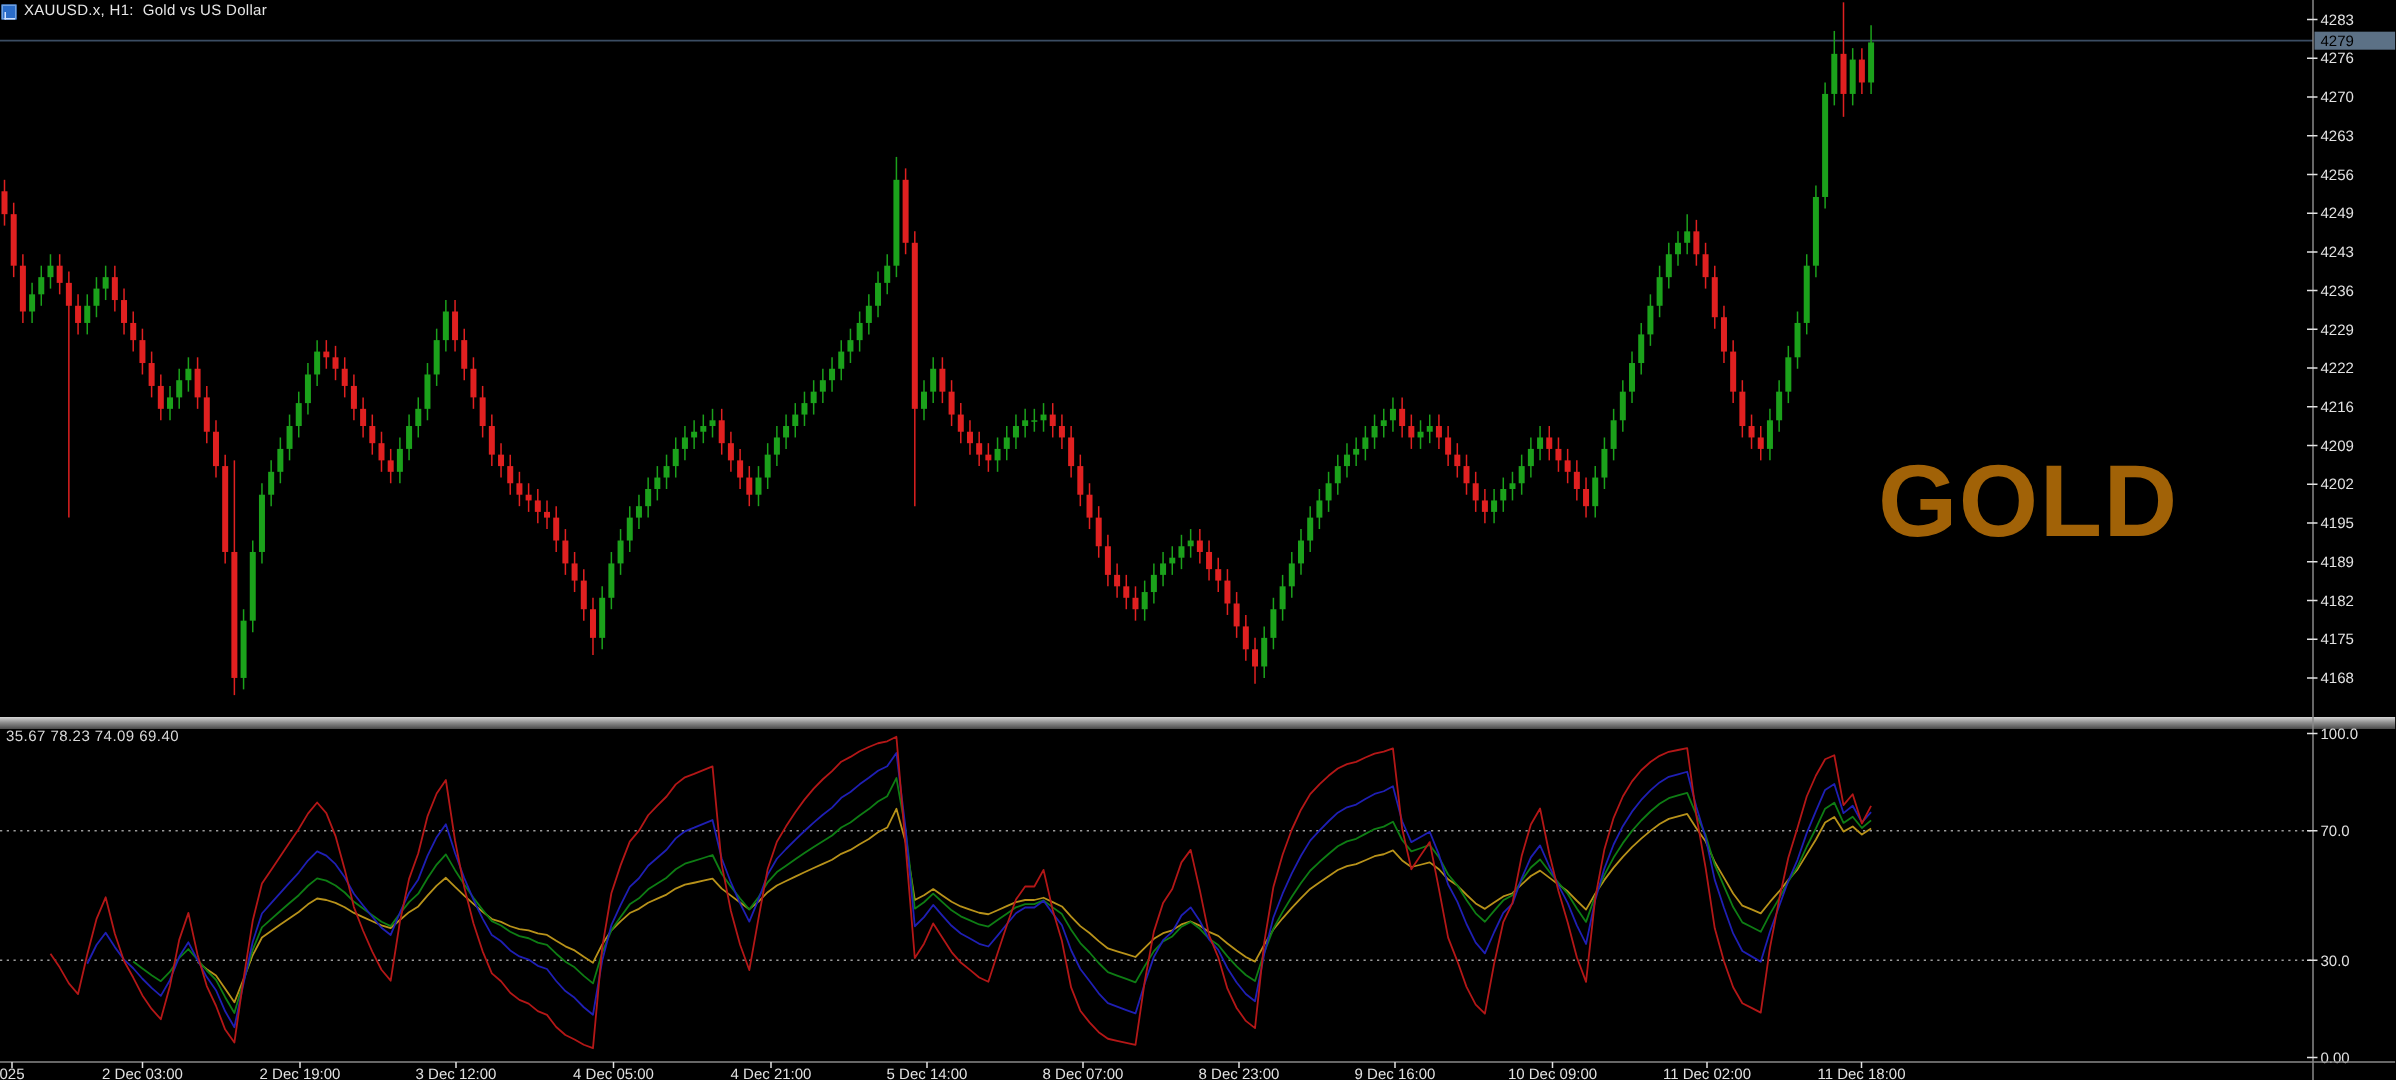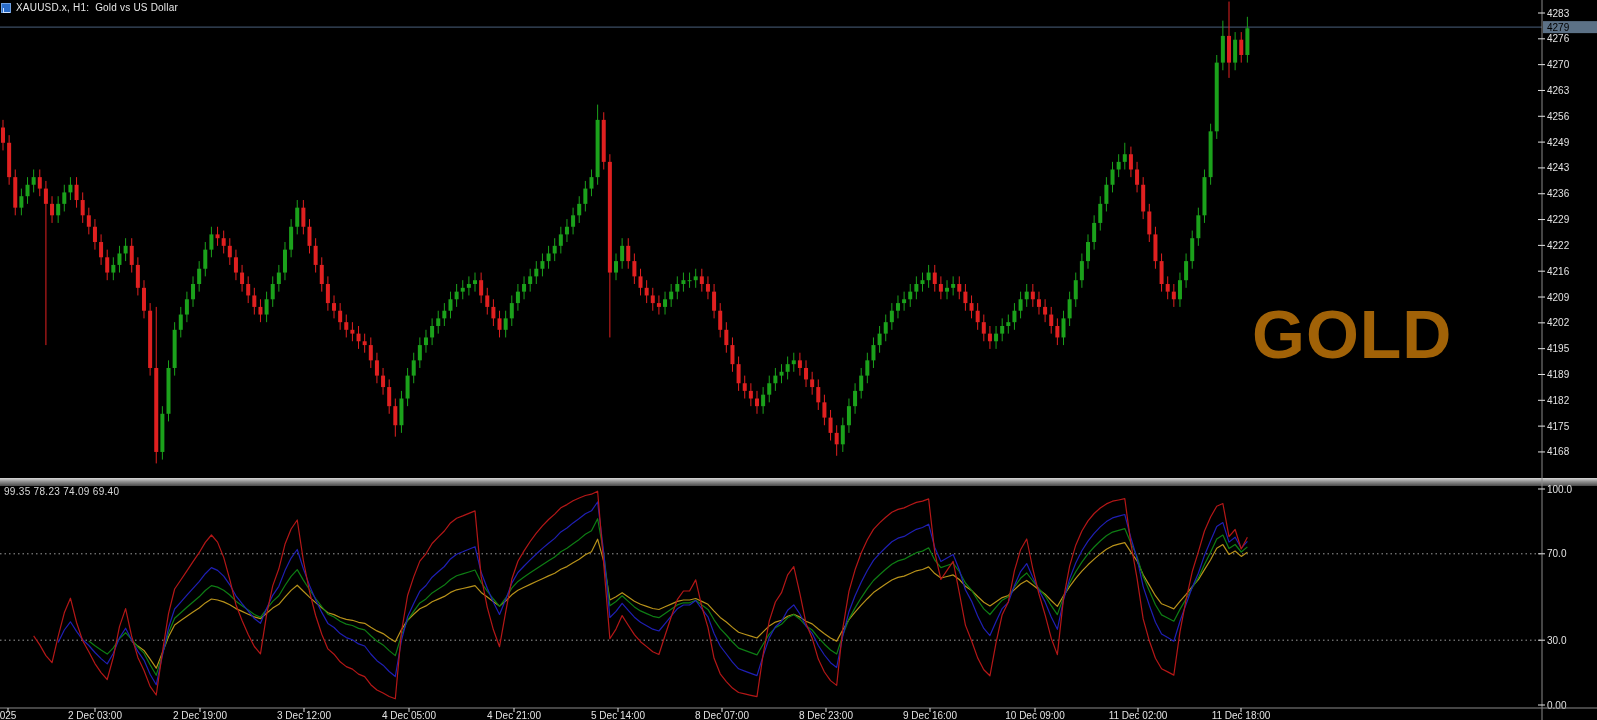--- a/index.html
+++ b/index.html
@@ -530,14 +530,14 @@
         <line x1="1035" y1="708" x2="1035" y2="712" stroke="#e2e2e2" stroke-width="1"></line>
         <text x="1035" y="719" fill="#e2e2e2" font-size="10px" text-anchor="middle" font-family="&quot;Liberation Sans&quot;,sans-serif">10 Dec 09:00</text>
         <line x1="1138" y1="708" x2="1138" y2="712" stroke="#e2e2e2" stroke-width="1"></line>
         <text x="1138" y="719" fill="#e2e2e2" font-size="10px" text-anchor="middle" font-family="&quot;Liberation Sans&quot;,sans-serif">11 Dec 02:00</text>
         <line x1="1241" y1="708" x2="1241" y2="712" stroke="#e2e2e2" stroke-width="1"></line>
         <text x="1241" y="719" fill="#e2e2e2" font-size="10px" text-anchor="middle" font-family="&quot;Liberation Sans&quot;,sans-serif">11 Dec 18:00</text>
       </g>
     </svg>
 
   <div class="watermark">GOLD</div>
-  <div class="osc-values">99.35 78.23 74.09 69.40</div>
+  <div class="osc-values">35.67 78.23 74.09 69.40</div>
 </div>
 
 </body></html>

